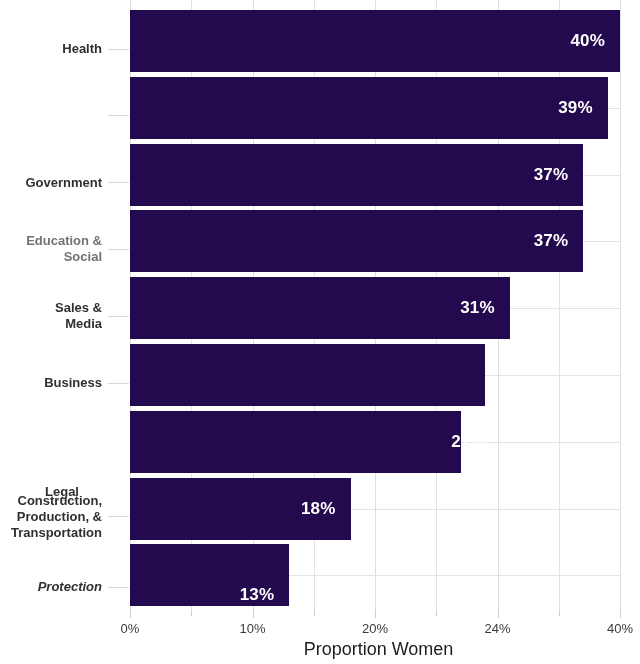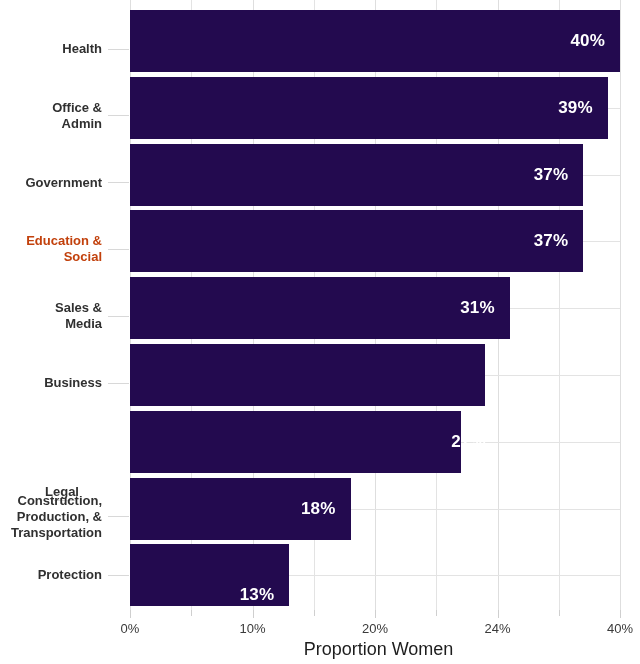--- a/index.html
+++ b/index.html
@@ -222,30 +222,28 @@
         </div>
       </div>
   </div>
 
   <div class="y-axis" id="y-axis">
       <div class="y-tick-row" style="top: 10px;">
         <div class="y-tick-label" style="color: rgb(48, 48, 48);">Health</div>
         <div class="y-tick-mark"></div>
       </div>
       <div class="y-tick-row" style="top: 76.8px;">
-        <div class="y-tick-label" style="color: rgb(48, 48, 48);">Office &amp;
-Admin</div>
         <div class="y-tick-mark"></div>
       </div>
       <div class="y-tick-row" style="top: 143.6px;">
         <div class="y-tick-label" style="color: rgb(48, 48, 48);">Government</div>
         <div class="y-tick-mark"></div>
       </div>
       <div class="y-tick-row" style="top: 210.4px;">
-        <div class="y-tick-label" style="color: #c2410c;">Education &amp;
+        <div class="y-tick-label" style="color: #737373;">Education &amp;
 Social</div>
         <div class="y-tick-mark"></div>
       </div>
       <div class="y-tick-row" style="top: 277.2px;">
         <div class="y-tick-label" style="color: rgb(48, 48, 48);">Sales &amp;
 Media</div>
         <div class="y-tick-mark"></div>
       </div>
       <div class="y-tick-row" style="top: 344px;">
         <div class="y-tick-label" style="color: rgb(48, 48, 48);">Business</div>
@@ -254,21 +252,21 @@
       <div class="y-tick-row" style="top: 431px; flex-direction: column;">
         <div class="y-tick-label" style="color: rgb(48, 48, 48);">Legal</div>
         <div class="y-tick-mark"></div>
       </div>
       <div class="y-tick-row" style="top: 477.6px;">
         <div class="y-tick-label" style="color: rgb(48, 48, 48);">Construction,
 Production, &amp;
 Transportation</div>
         <div class="y-tick-mark"></div>
       </div>
-      <div class="y-tick-row" style="top: 536px;">
+      <div class="y-tick-row" style="top: 548px; font-style: italic;">
         <div class="y-tick-label" style="color: rgb(48, 48, 48);">Protection</div>
         <div class="y-tick-mark"></div>
       </div>
     </div>
 
   <div class="x-axis" id="x-axis">
       <div class="x-tick-mark" style="left: 0px;"></div>
       <div class="x-tick-label" style="left: 0px;">0%</div>
       <div class="x-tick-mark" style="left: 122.5px;"></div>
       <div class="x-tick-label" style="left: 122.5px;">10%</div>

